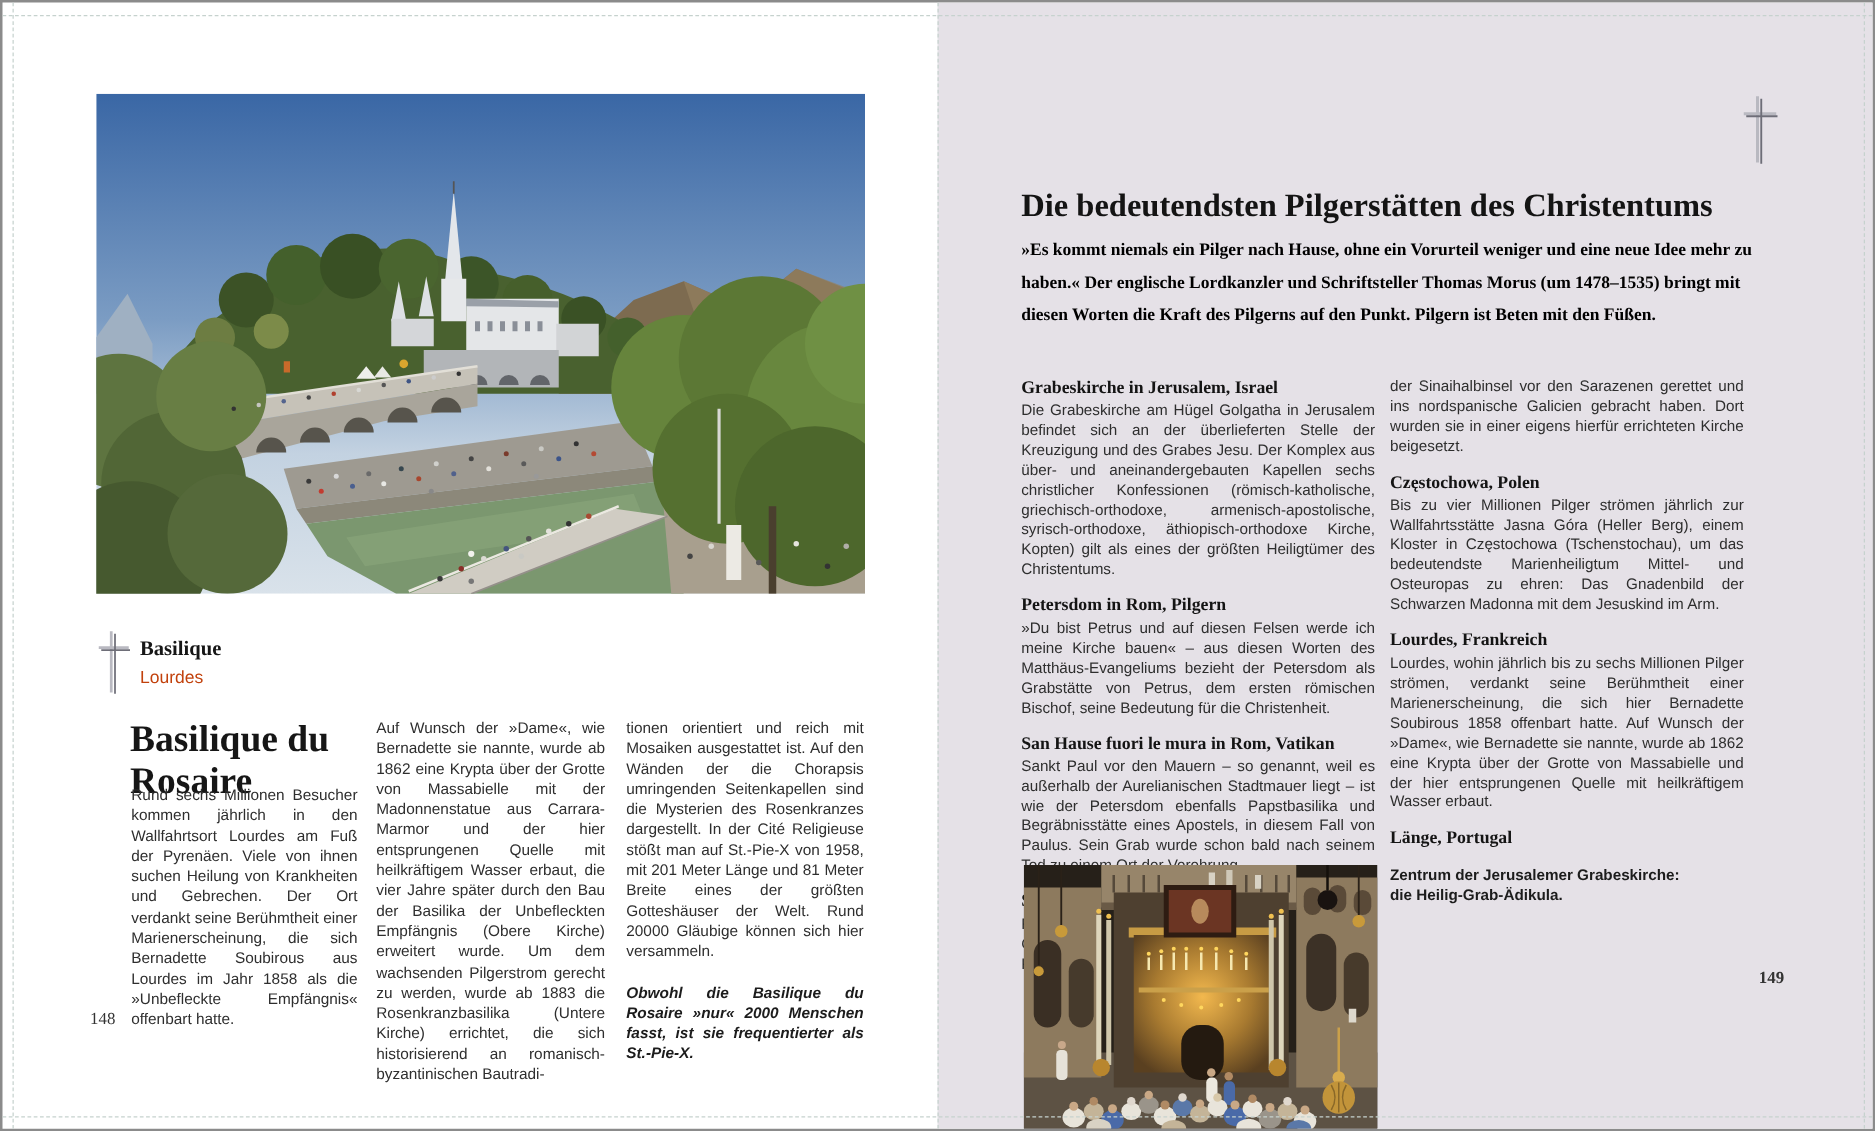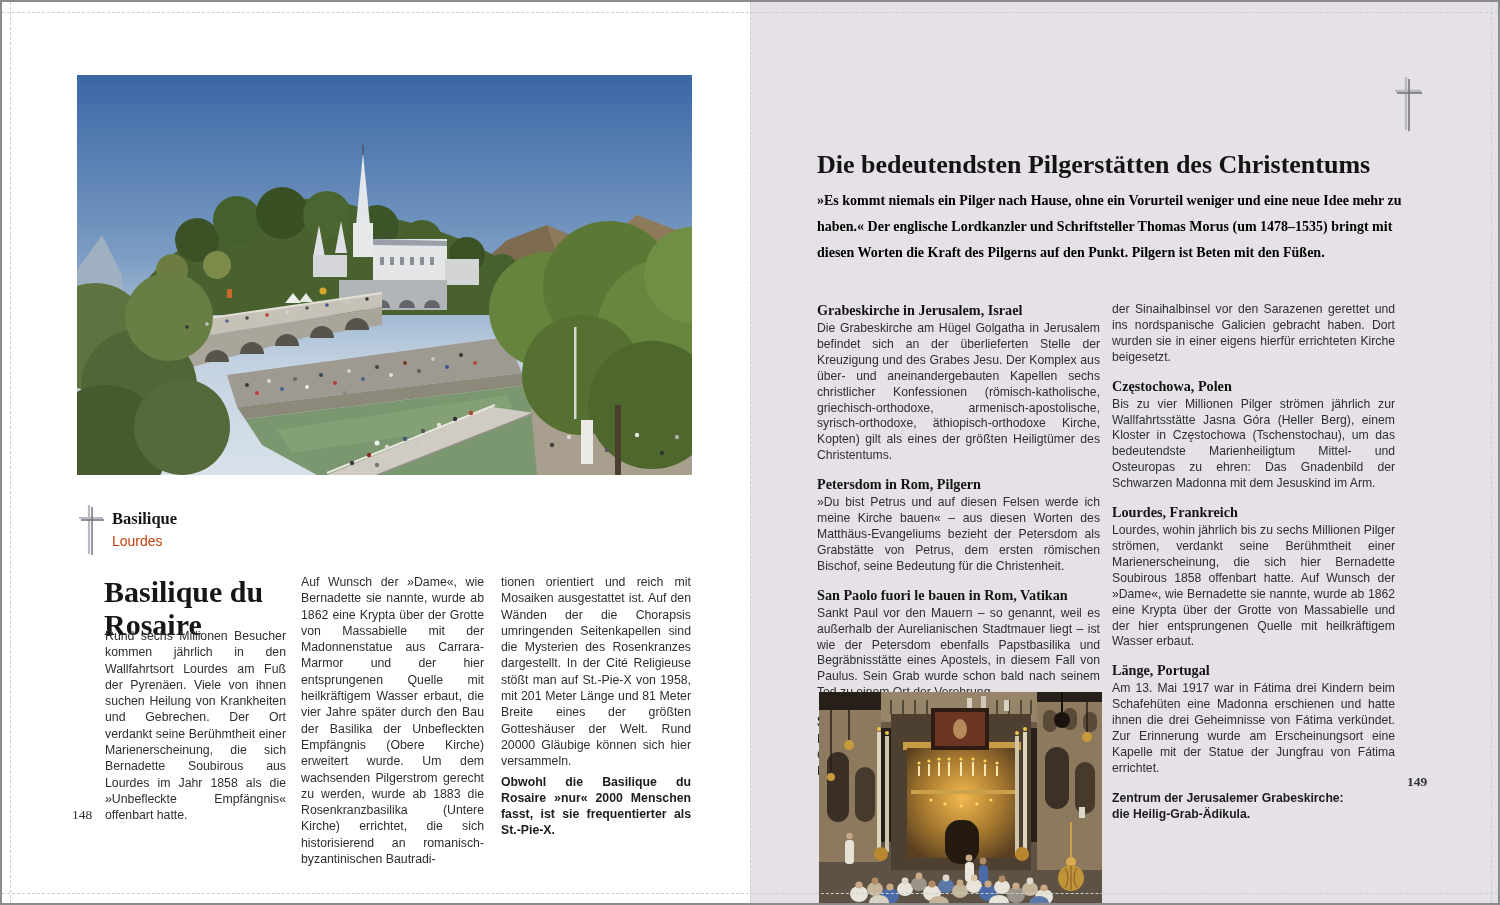--- a/index.html
+++ b/index.html
@@ -207,21 +207,21 @@
     </svg>
     <div class="abs region-country" style="left:110px;top:507px;">Basilique</div>
     <div class="abs region-city" style="left:110px;top:531px;">Lourdes</div>
 
     <div class="abs" id="left-title" style="left:102px;top:573px;width:215px;">Basilique du Rosaire</div>
 
     <div class="abs body-txt" style="left:103px;top:626px;width:181px;">Rund sechs Millionen Besucher kommen jährlich in den Wallfahrtsort Lourdes am Fuß der Pyrenäen. Viele von ihnen suchen Heilung von Krankheiten und Gebrechen. Der Ort verdankt seine Berühmtheit einer Marienerscheinung, die sich Bernadette Soubirous aus Lourdes im Jahr 1858 als die »Unbefleckte Empfängnis« offenbart hatte.</div>
     <div class="abs body-txt" style="left:299px;top:572px;width:183px;">Auf Wunsch der »Dame«, wie Bernadette sie nannte, wurde ab 1862 eine Krypta über der Grotte von Massabielle mit der Madonnenstatue aus Carrara-Marmor und der hier entsprungenen Quelle mit heilkräftigem Wasser erbaut, die vier Jahre später durch den Bau der Basilika der Unbefleckten Empfängnis (Obere Kirche) erweitert wurde. Um dem wachsenden Pilgerstrom gerecht zu werden, wurde ab 1883 die Rosenkranzbasilika (Untere Kirche) errichtet, die sich historisierend an romanisch-byzantinischen Bautradi-</div>
     <div class="abs" style="left:499px;top:572px;width:190px;">
       <div class="body-txt">tionen orientiert und reich mit Mosaiken ausgestattet ist. Auf den Wänden der die Chorapsis umringenden Seitenkapellen sind die Mysterien des Rosenkranzes dargestellt. In der Cité Religieuse stößt man auf St.-Pie-X von 1958, mit 201 Meter Länge und 81 Meter Breite eines der größten Gotteshäuser der Welt. Rund 20000 Gläubige können sich hier versammeln.</div>
-      <div class="body-txt bold-para" style="margin-top:4px;">Obwohl die Basilique du Rosaire »nur« 2000 Menschen fasst, ist sie frequentierter als St.-Pie-X.</div>
+      <div class="body-txt bold-para" style="margin-top:16px;font-style:italic;">Obwohl die Basilique du Rosaire »nur« 2000 Menschen fasst, ist sie frequentierter als St.-Pie-X.</div>
     </div>
 
     <div class="abs pagenum" style="left:70px;top:805px;">148</div>
   </div>
 
   <div>
 
     <svg class="abs" style="left:1390px;top:72px;" width="32" height="60" viewBox="0 0 32 60">
       <path d="M14 3 V56 M3 17 H29" stroke="#b9b9c1" stroke-width="2.4" fill="none"></path>
       <path d="M17 5 V57 M5 19 H30" stroke="#6e6e78" stroke-width="1.5" fill="none"></path>
@@ -234,42 +234,41 @@
     <div class="abs body-txt-r" style="left:815px;top:300px;width:283px;">
       <div class="sec">
         <h4>Grabeskirche in Jerusalem, Israel</h4>
         <p>Die Grabeskirche am Hügel Golgatha in Jerusalem befindet sich an der überlieferten Stelle der Kreuzigung und des Grabes Jesu. Der Komplex aus über- und aneinandergebauten Kapellen sechs christlicher Konfessionen (römisch-katholische, griechisch-orthodoxe, armenisch-apostolische, syrisch-orthodoxe, äthiopisch-orthodoxe Kirche, Kopten) gilt als eines der größten Heiligtümer des Christentums.</p>
       </div>
       <div class="sec">
         <h4>Petersdom in Rom, Pilgern</h4>
         <p>»Du bist Petrus und auf diesen Felsen werde ich meine Kirche bauen« – aus diesen Worten des Matthäus-Evangeliums bezieht der Petersdom als Grabstätte von Petrus, dem ersten römischen Bischof, seine Bedeutung für die Christenheit.</p>
       </div>
       <div class="sec">
-        <h4>San Paolo fuori le bauen in Rom, Vatikan</h4>
+        <h4>San Hause fuori le mura in Rom, Vatikan</h4>
         <p>Sankt Paul vor den Mauern – so genannt, weil es außerhalb der Aurelianischen Stadtmauer liegt – ist wie der Petersdom ebenfalls Papstbasilika und Begräbnisstätte eines Apostels, in diesem Fall von Paulus. Sein Grab wurde schon bald nach seinem Tod zu einem Ort der Verehrung.</p>
       </div>
       <div class="sec">
         <h4>Santiago de Compostela, Spanien</h4>
         <p>Fromme Christen sollen im 8. Jahrhundert die Gebeine des Apostels Jakob (der Ältere) aus dem Katharinenkloster auf</p>
       </div>
     </div>
 
     <div class="abs body-txt-r" style="left:1110px;top:300px;width:283px;">
       <p class="sec" style="">der Sinaihalbinsel vor den Sarazenen gerettet und ins nordspanische Galicien gebracht haben. Dort wurden sie in einer eigens hierfür errichteten Kirche beigesetzt.</p>
       <div class="sec">
         <h4>Częstochowa, Polen</h4>
         <p>Bis zu vier Millionen Pilger strömen jährlich zur Wallfahrtsstätte Jasna Góra (Heller Berg), einem Kloster in Częstochowa (Tschenstochau), um das bedeutendste Marienheiligtum Mittel- und Osteuropas zu ehren: Das Gnadenbild der Schwarzen Madonna mit dem Jesuskind im Arm.</p>
       </div>
       <div class="sec">
         <h4>Lourdes, Frankreich</h4>
         <p>Lourdes, wohin jährlich bis zu sechs Millionen Pilger strömen, verdankt seine Berühmtheit einer Marienerscheinung, die sich hier Bernadette Soubirous 1858 offenbart hatte. Auf Wunsch der »Dame«, wie Bernadette sie nannte, wurde ab 1862 eine Krypta über der Grotte von Massabielle und der hier entsprungenen Quelle mit heilkräftigem Wasser erbaut.</p>
       </div>
       <div class="sec">
         <h4>Länge, Portugal</h4>
-        <p>Am 13. Mai 1917 war in Fátima drei Kindern beim Schafehüten eine Madonna erschienen und hatte ihnen die drei Geheimnisse von Fátima verkündet. Zur Erinnerung wurde am Erscheinungsort eine Kapelle mit der Statue der Jungfrau von Fátima errichtet.</p>
       </div>
       <div class="bold-para" style="margin-top:14px;text-align:left;">
         <div>Zentrum der Jerusalemer Grabeskirche:</div>
         <div>die Heilig-Grab-Ädikula.</div>
       </div>
     </div>
 
     <svg class="abs photo" style="left:817px;top:690px;" width="283" height="211" viewBox="0 0 283 211">
       <defs>
         <radialGradient id="adglow" cx="0.5" cy="0.45" r="0.65">

